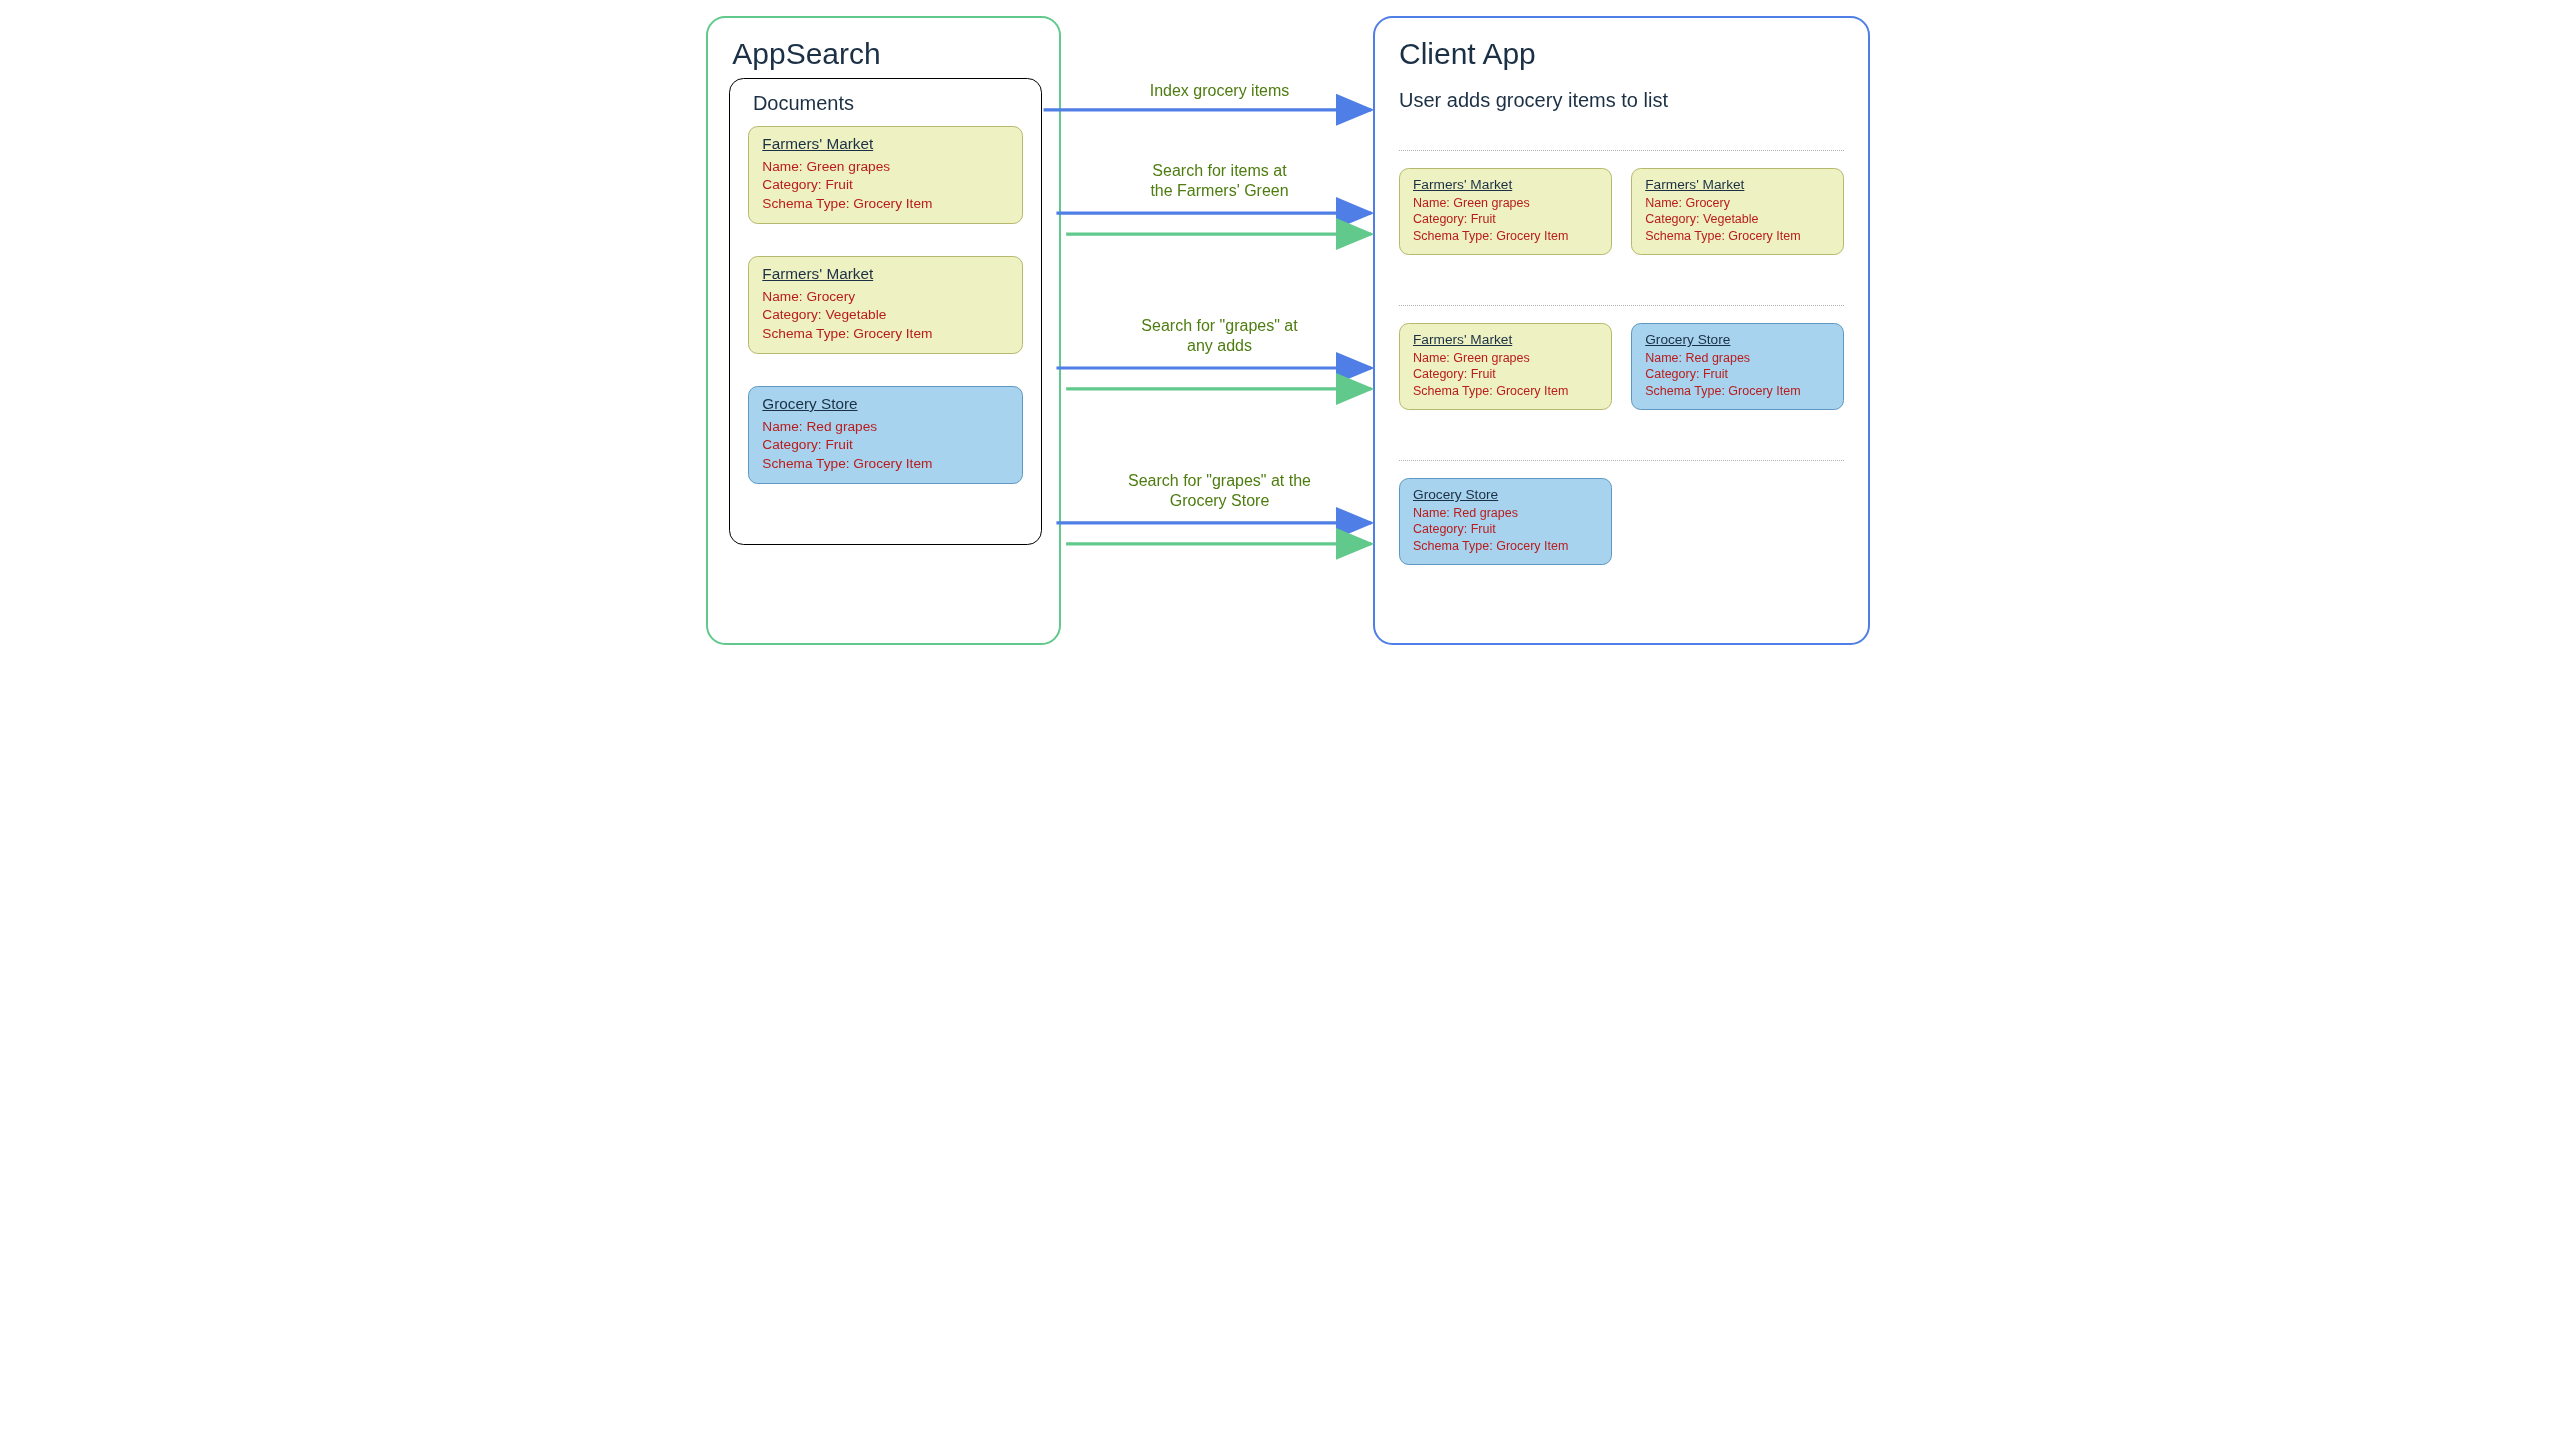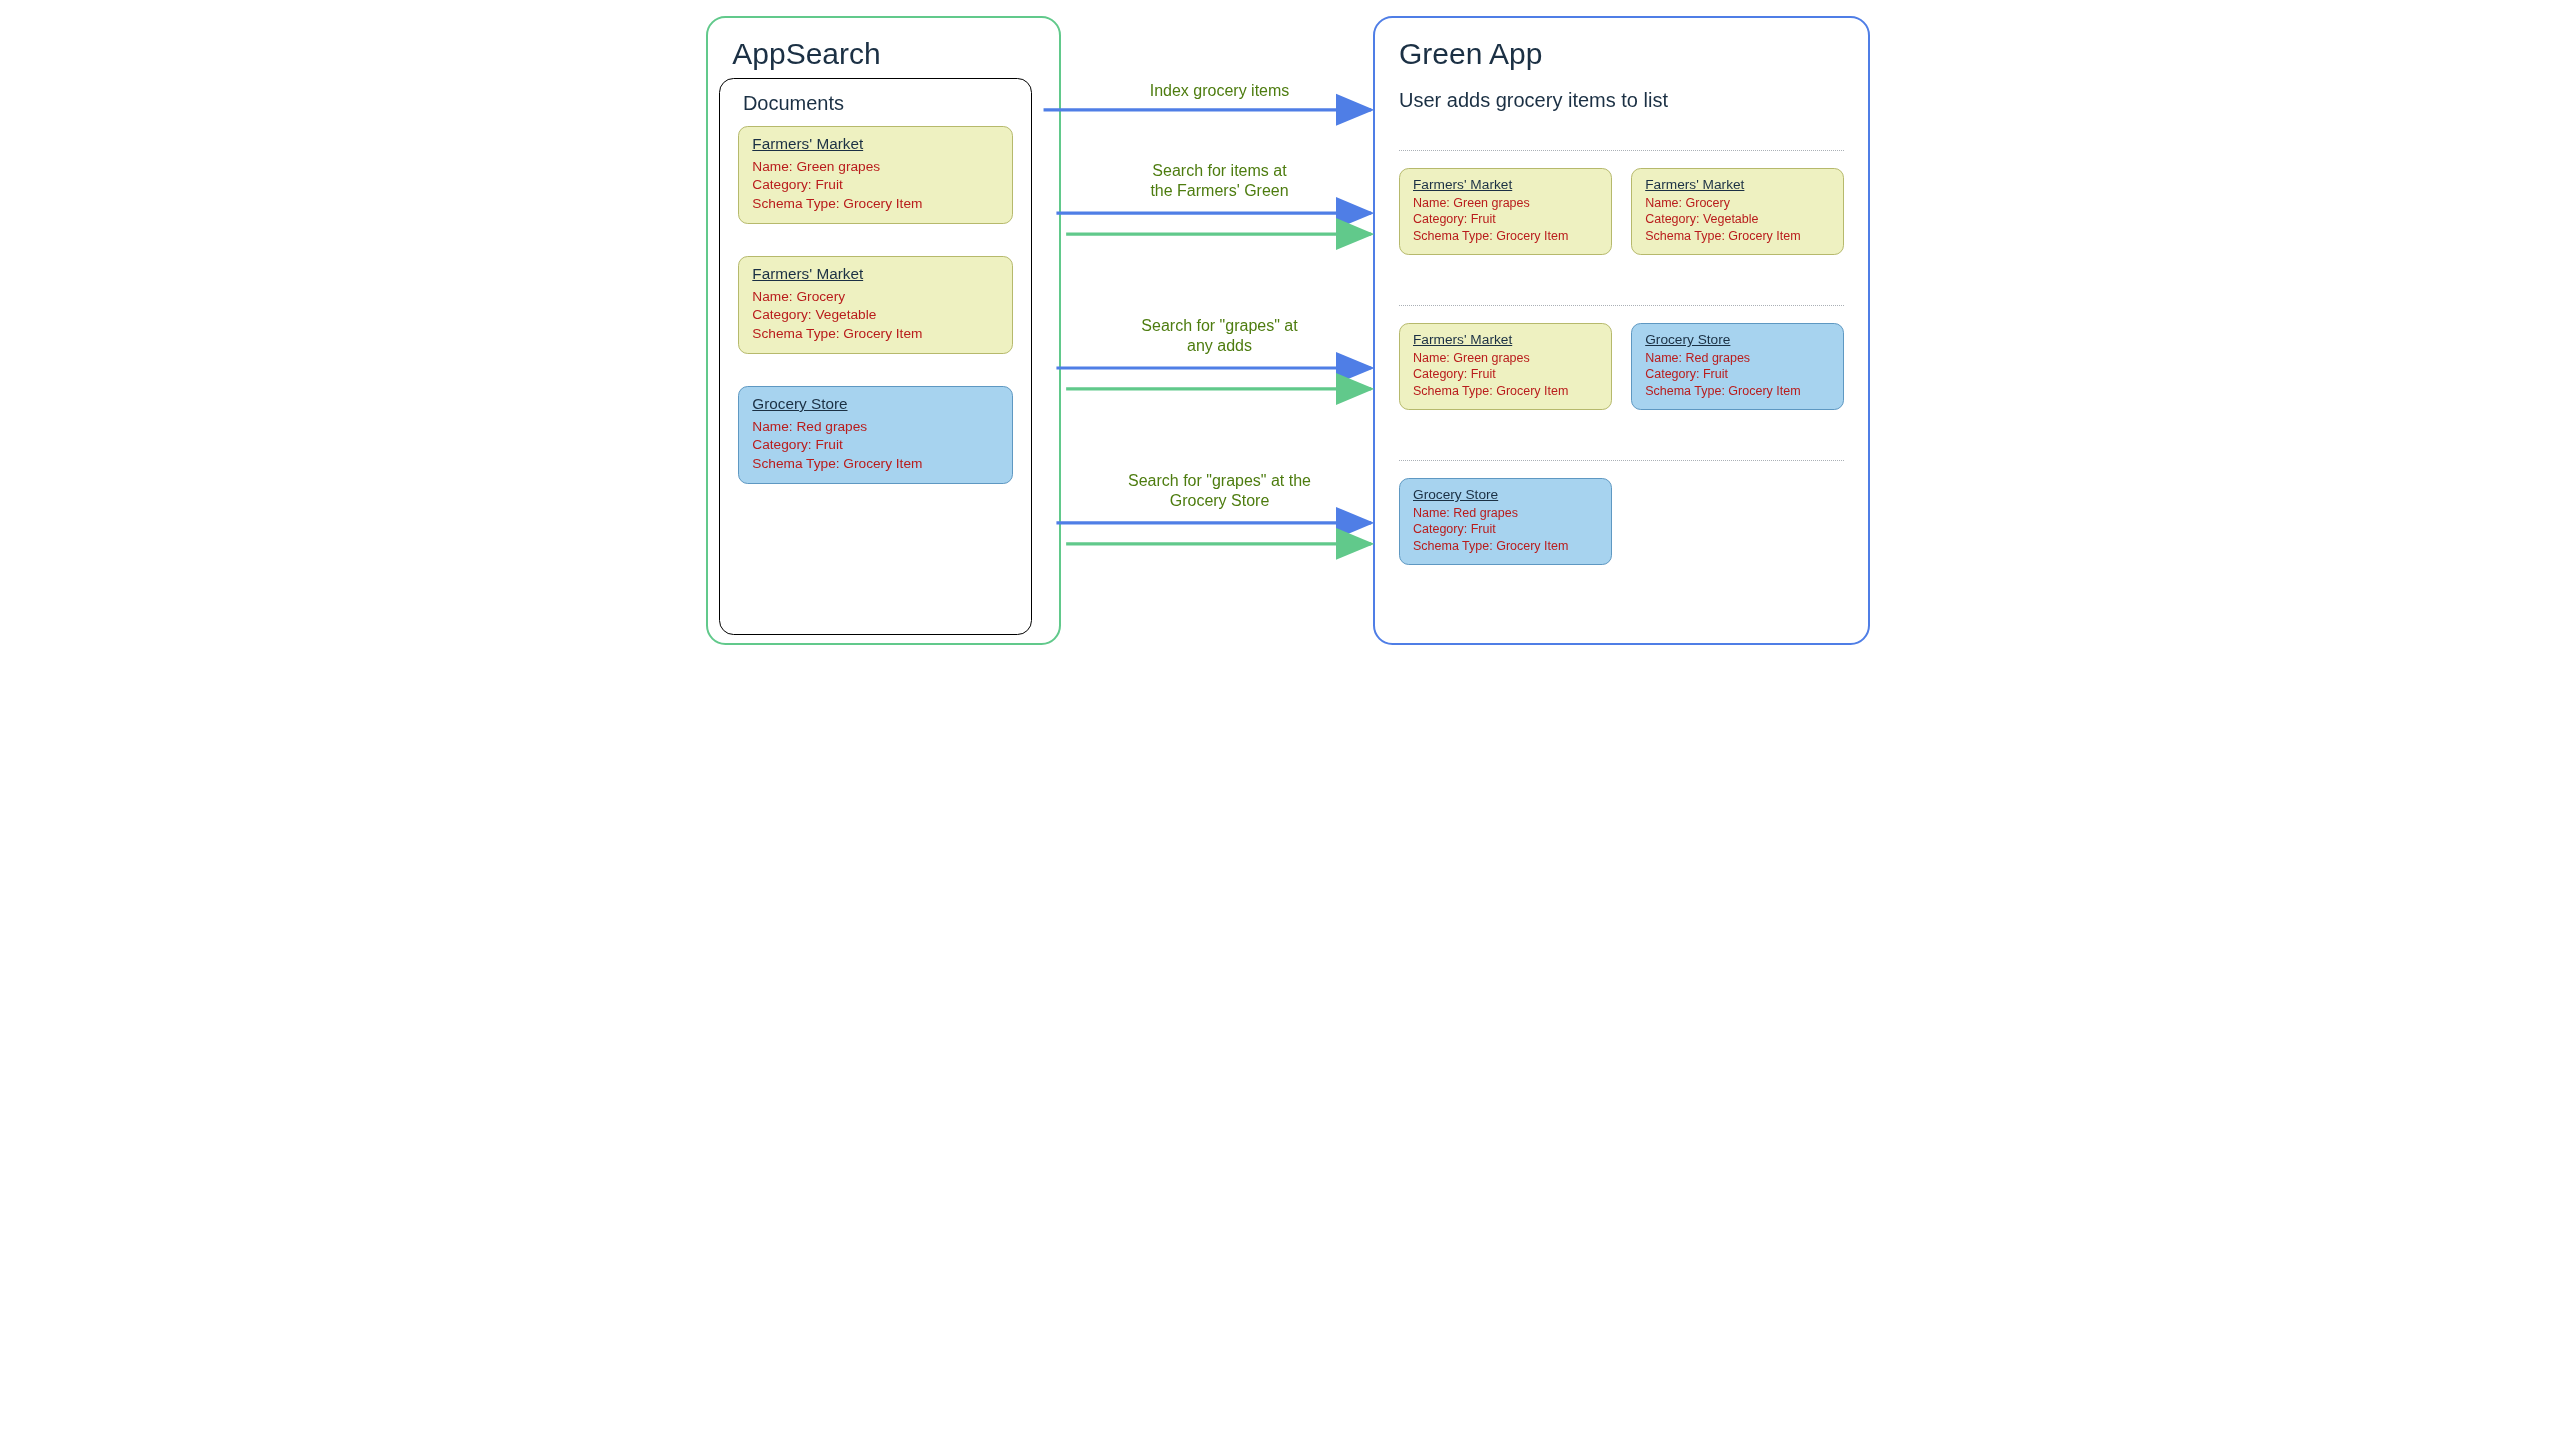--- a/index.html
+++ b/index.html
@@ -113,21 +113,21 @@
   }
 </style>
 </head>
 <body>
 
 <div class="canvas">
 
   <div class="panel panel-green" style="left:11.3px; top:16px; width:355px; height:629px;">
     <div class="panel-title">AppSearch</div>
 
-    <div class="inner-box" style="left:11px; top:60px; width:313px; height:557px;">
+    <div class="inner-box" style="left:21px; top:60px; width:313px; height:467px;">
       <div class="inner-title">Documents</div>
 
       <div class="doc-col">
 
         <div class="card card-yellow">
           <div class="card-title">Farmers' Market</div>
           <div class="card-line"><span>Name: </span><span>Green grapes</span></div>
           <div class="card-line"><span>Category: </span><span>Fruit</span></div>
           <div class="card-line"><span>Schema Type: </span><span>Grocery Item</span></div>
         </div>
@@ -143,21 +143,21 @@
           <div class="card-title">Grocery Store</div>
           <div class="card-line"><span>Name: </span><span>Red grapes</span></div>
           <div class="card-line"><span>Category: </span><span>Fruit</span></div>
           <div class="card-line"><span>Schema Type: </span><span>Grocery Item</span></div>
         </div>
       </div>
     </div>
   </div>
 
   <div class="panel panel-blue" style="left:678px; top:16px; width:497px; height:629px;">
-    <div class="panel-title">Green App</div>
+    <div class="panel-title">Client App</div>
     <div class="right-subtitle">User adds grocery items to list</div>
 
     <hr class="hr-dots" style="top:132px;">
 
     <div class="row-pair" style="top:150px;">
       <div class="card small card-yellow">
         <div class="card-title">Farmers' Market</div>
         <div class="card-line"><span>Name: </span><span>Green grapes</span></div>
         <div class="card-line"><span>Category: </span><span>Fruit</span></div>
         <div class="card-line"><span>Schema Type: </span><span>Grocery Item</span></div>

